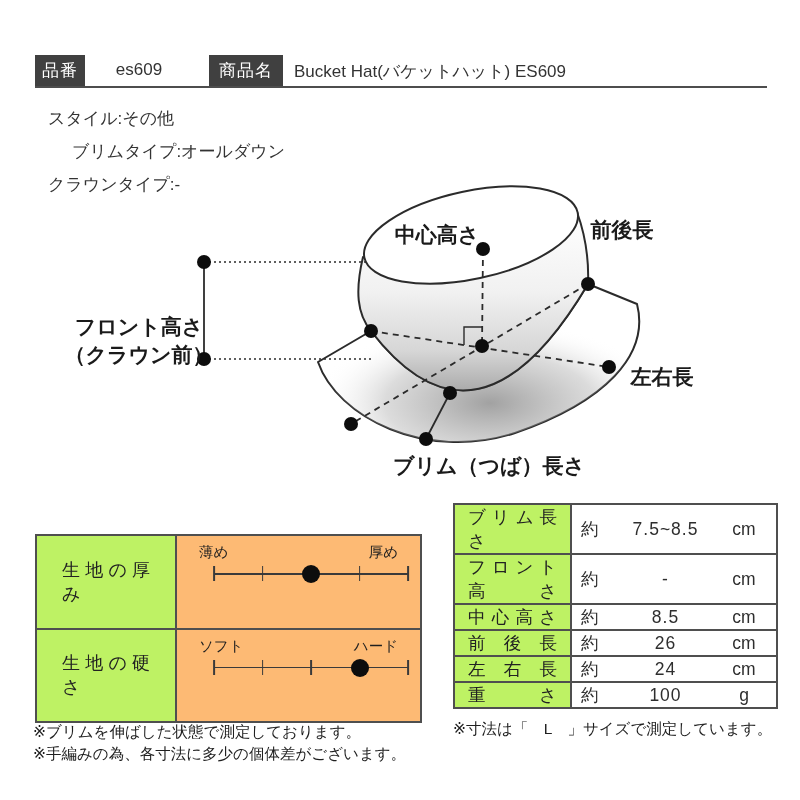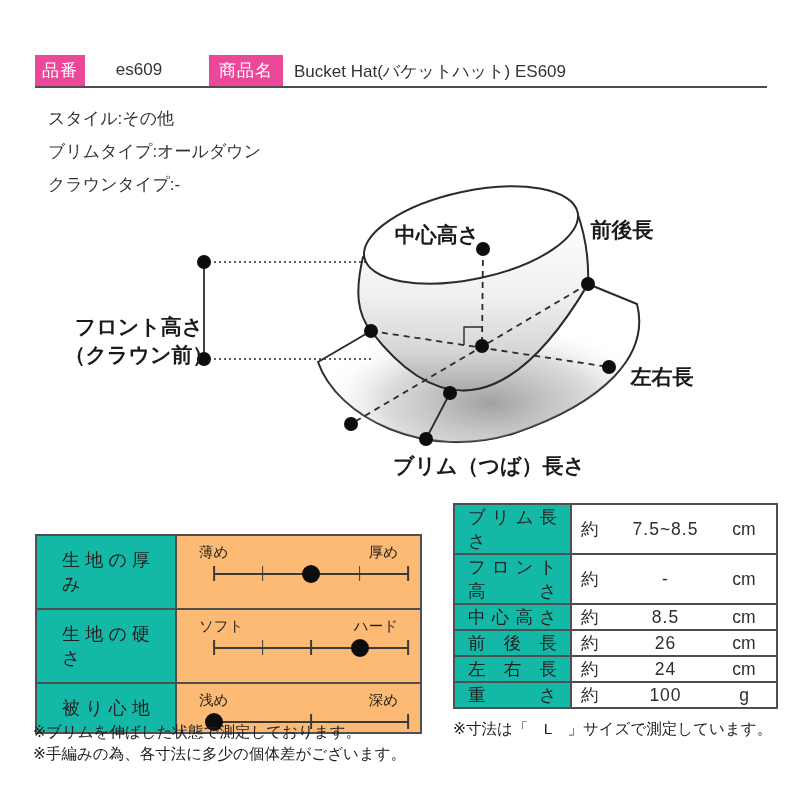--- a/index.html
+++ b/index.html
@@ -1,40 +1,40 @@
 <!DOCTYPE html>
 <html><head>
 <meta charset="utf-8">
 <style>
   html,body{margin:0;padding:0;background:#fff;}
   body{font-family:"Liberation Sans","DejaVu Sans",sans-serif;color:#2e2e2e;}
   .page{position:relative;width:800px;height:800px;background:#fff;overflow:hidden;}
 
   
-  .hdr-box{position:absolute;background:#ec4899;color:#fff;font-size:17px;
+  .hdr-box{position:absolute;background:#404040;color:#fff;font-size:17px;
            display:flex;align-items:center;justify-content:center;letter-spacing:1px;}
   .hdr-item-no{left:35px;top:55px;width:50px;height:31px;}
   .hdr-prod{left:209px;top:55px;width:74px;height:31px;}
   .hdr-text{position:absolute;top:60px;font-size:17px;color:#333;}
   .hdr-item-val{left:85px;width:108px;text-align:center;}
   .hdr-prod-val{left:294px;}
   .hdr-line{position:absolute;left:35px;top:86px;width:732px;height:2px;background:#4d4d4d;}
 
   
   .attr{position:absolute;left:48px;font-size:17px;color:#333;}
 
   
   .diagram{position:absolute;left:0;top:165px;width:800px;height:330px;}
   .diagram text{font-family:"Liberation Sans","DejaVu Sans",sans-serif;font-size:21px;font-weight:bold;fill:#1a1a1a;}
 
   
   table{border-collapse:collapse;}
   .fit-table{position:absolute;left:35px;top:534px;width:387px;height:189px;table-layout:fixed;}
   .fit-table td{border:2px solid #4f4f4f;padding:12px;}
-  .lbl-cell{background:#14b8a6;width:114px;font-size:18px;color:#222;}
+  .lbl-cell{background:#bef264;width:114px;font-size:18px;color:#222;}
   .jlabel{display:block;margin:0 13px;text-align:justify;text-align-last:justify;}
   .fit-content{position:relative;background:#fdba74;}
   .endcap{position:absolute;top:7px;font-size:14.5px;color:#1f1f1f;}
   .endcap.l{left:22px;} .endcap.r{right:22px;}
   .track{position:absolute;left:37px;top:29px;width:194px;height:18px;}
   .track::before{content:"";position:absolute;left:0;right:0;top:8px;height:1.6px;background:#3a3a3a;}
   .tick{position:absolute;top:1px;width:1.8px;height:15px;background:#3a3a3a;transform:translateX(-50%);}
   .sdot{position:absolute;top:0;width:18px;height:18px;border-radius:50%;background:#0d0d0d;transform:translateX(-50%);}
 
   
@@ -55,21 +55,21 @@
 
 <div class="page">
 
   <div class="hdr-box hdr-item-no">品番</div>
   <div class="hdr-text hdr-item-val">es609</div>
   <div class="hdr-box hdr-prod">商品名</div>
   <div class="hdr-text hdr-prod-val">Bucket Hat(バケットハット) ES609</div>
   <div class="hdr-line"></div>
 
   <div class="attr" style="top:107px;text-align:right;">スタイル:その他</div>
-  <div class="attr" style="top:140px;">ブリムタイプ:オールダウン</div>
+  <div class="attr" style="top:140px;margin-left:24px;">ブリムタイプ:オールダウン</div>
   <div class="attr" style="top:173px;">クラウンタイプ:-</div>
 
   <svg class="diagram" viewBox="0 0 800 330" xmlns="http://www.w3.org/2000/svg">
     <defs>
       <linearGradient id="crownGrad" x1="0" y1="0" x2="0" y2="1">
         <stop offset="0" stop-color="#ffffff"></stop>
         <stop offset="0.45" stop-color="#f1f1f1"></stop>
         <stop offset="0.78" stop-color="#d6d6d6"></stop>
         <stop offset="1" stop-color="#ababab"></stop>
       </linearGradient>
@@ -148,34 +148,20 @@
         <span class="endcap r">ハード</span>
         <div class="track">
               <span class="tick" style="left: 0%;"></span>
               <span class="tick" style="left: 25%;"></span>
               <span class="tick" style="left: 50%;"></span>
               <span class="tick" style="left: 100%;"></span>
               <span class="sdot" style="left: 75%;"></span>
             </div>
       </td>
     </tr>
-    <tr>
-      <td class="lbl-cell">
-            <span class="jlabel">被り心地</span>
-          </td>
-      <td class="fit-content">
-        <span class="endcap l">浅め</span>
-        <span class="endcap r">深め</span>
-        <div class="track">
-              <span class="tick" style="left: 50%;"></span>
-              <span class="tick" style="left: 100%;"></span>
-              <span class="sdot" style="left: 0%;"></span>
-            </div>
-      </td>
-    </tr>
   </tbody>
     </table>
 
   <table class="size-table">
     <tbody>
         <tr>
       <td class="lbl-cell">
             <span class="jlabel">ブリム長さ</span>
           </td>
       <td class="size-content">

